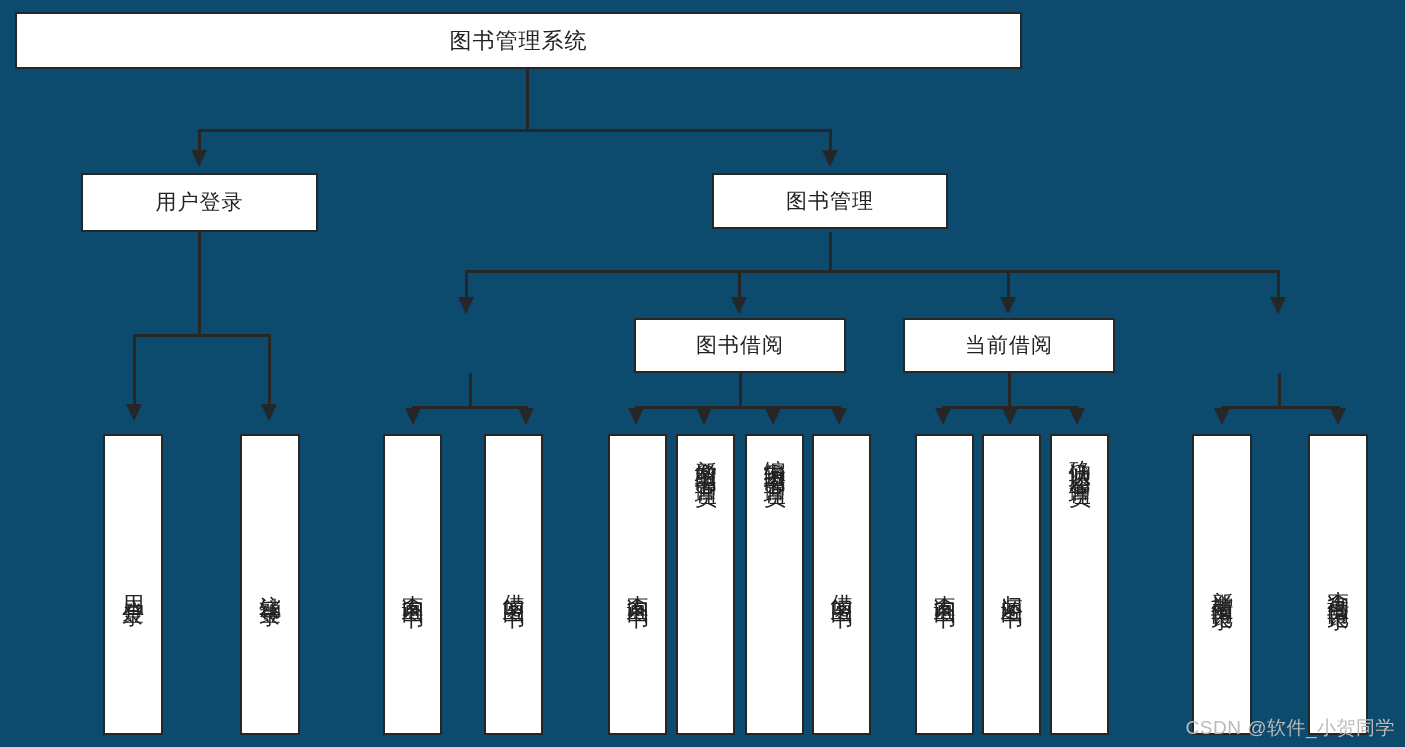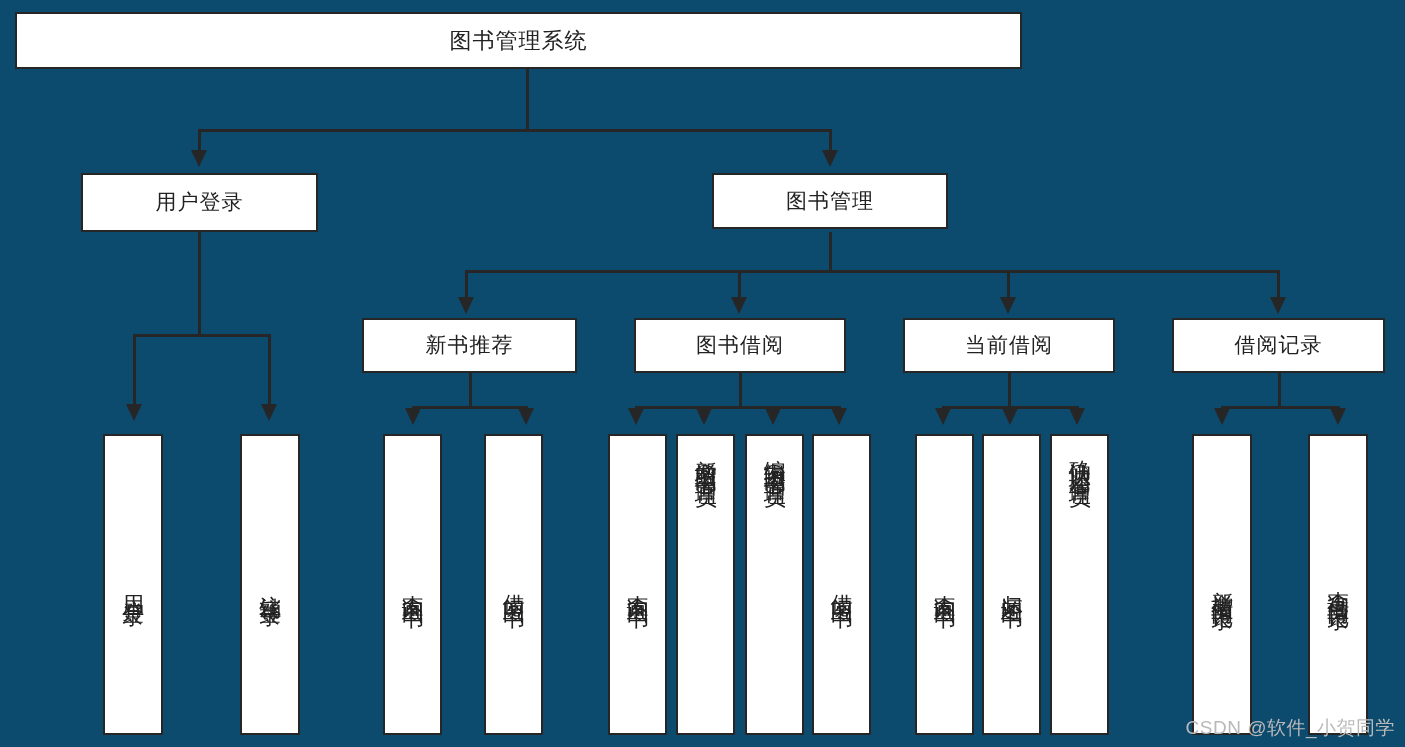--- a/index.html
+++ b/index.html
@@ -110,31 +110,25 @@
   <div class="seg hline" style="left:465px; top:270px; width:815px;"></div>
   <div class="seg vline" style="left:465px; top:270px; height:29px;"></div>
   <div class="arrow" style="left:458px; top:297px;"></div>
   <div class="seg vline" style="left:738px; top:270px; height:29px;"></div>
   <div class="arrow" style="left:731px; top:297px;"></div>
   <div class="seg vline" style="left:1007px; top:270px; height:29px;"></div>
   <div class="arrow" style="left:1000px; top:297px;"></div>
   <div class="seg vline" style="left:1277px; top:270px; height:29px;"></div>
   <div class="arrow" style="left:1270px; top:297px;"></div>
 
-  <div class="node" style="left:362px; top:318px; width:215px; height:55px;">
-    <span class="lbl">新书推荐</span>
-  </div>
   <div class="node" style="left:634px; top:318px; width:212px; height:55px;">
     <span class="lbl">图书借阅</span>
   </div>
   <div class="node" style="left:903px; top:318px; width:212px; height:55px;text-align:right;">
     <span class="lbl">当前借阅</span>
-  </div>
-  <div class="node" style="left:1172px; top:318px; width:213px; height:55px;">
-    <span class="lbl">借阅记录</span>
   </div>
 
   <div class="seg vline" style="left:469px; top:373px; height:35px;"></div>
   <div class="seg hline" style="left:412px; top:406px; width:116px;"></div>
   <div class="seg vline" style="left:412px; top:406px; height:12px;"></div>
   <div class="arrow" style="left:405px; top:408px;"></div>
   <div class="seg vline" style="left:525px; top:406px; height:12px;"></div>
   <div class="arrow" style="left:518px; top:408px;"></div>
 
   <div class="seg vline" style="left:739px; top:373px; height:35px;"></div>

